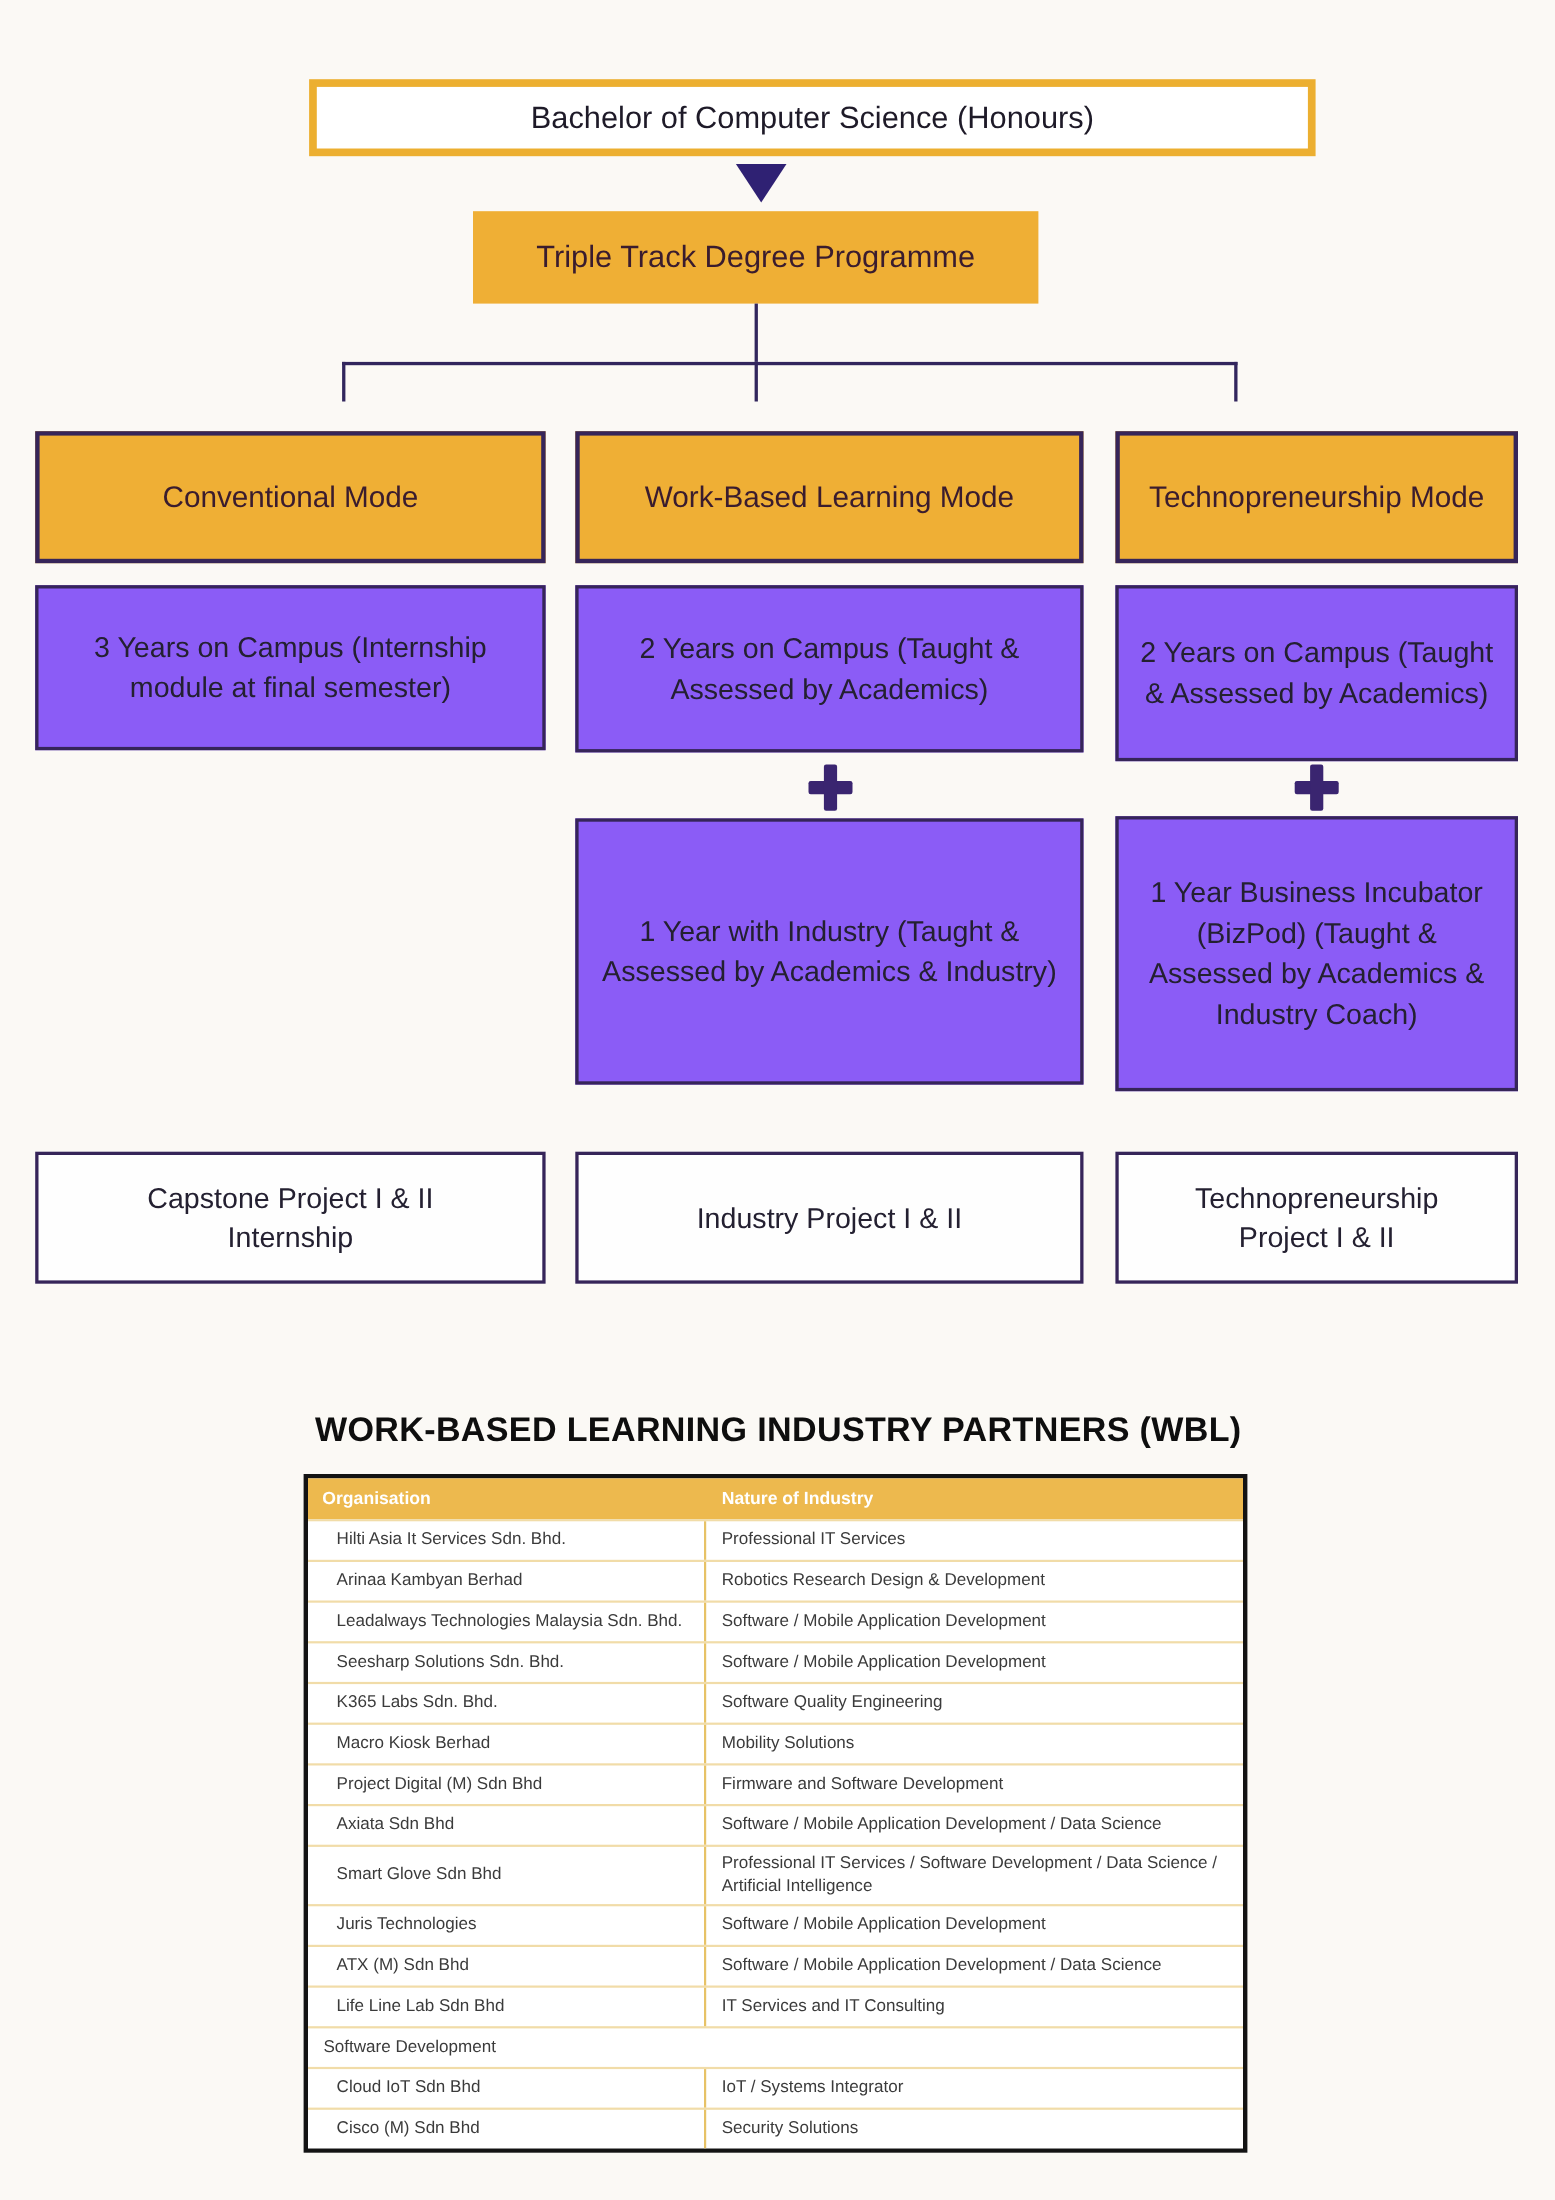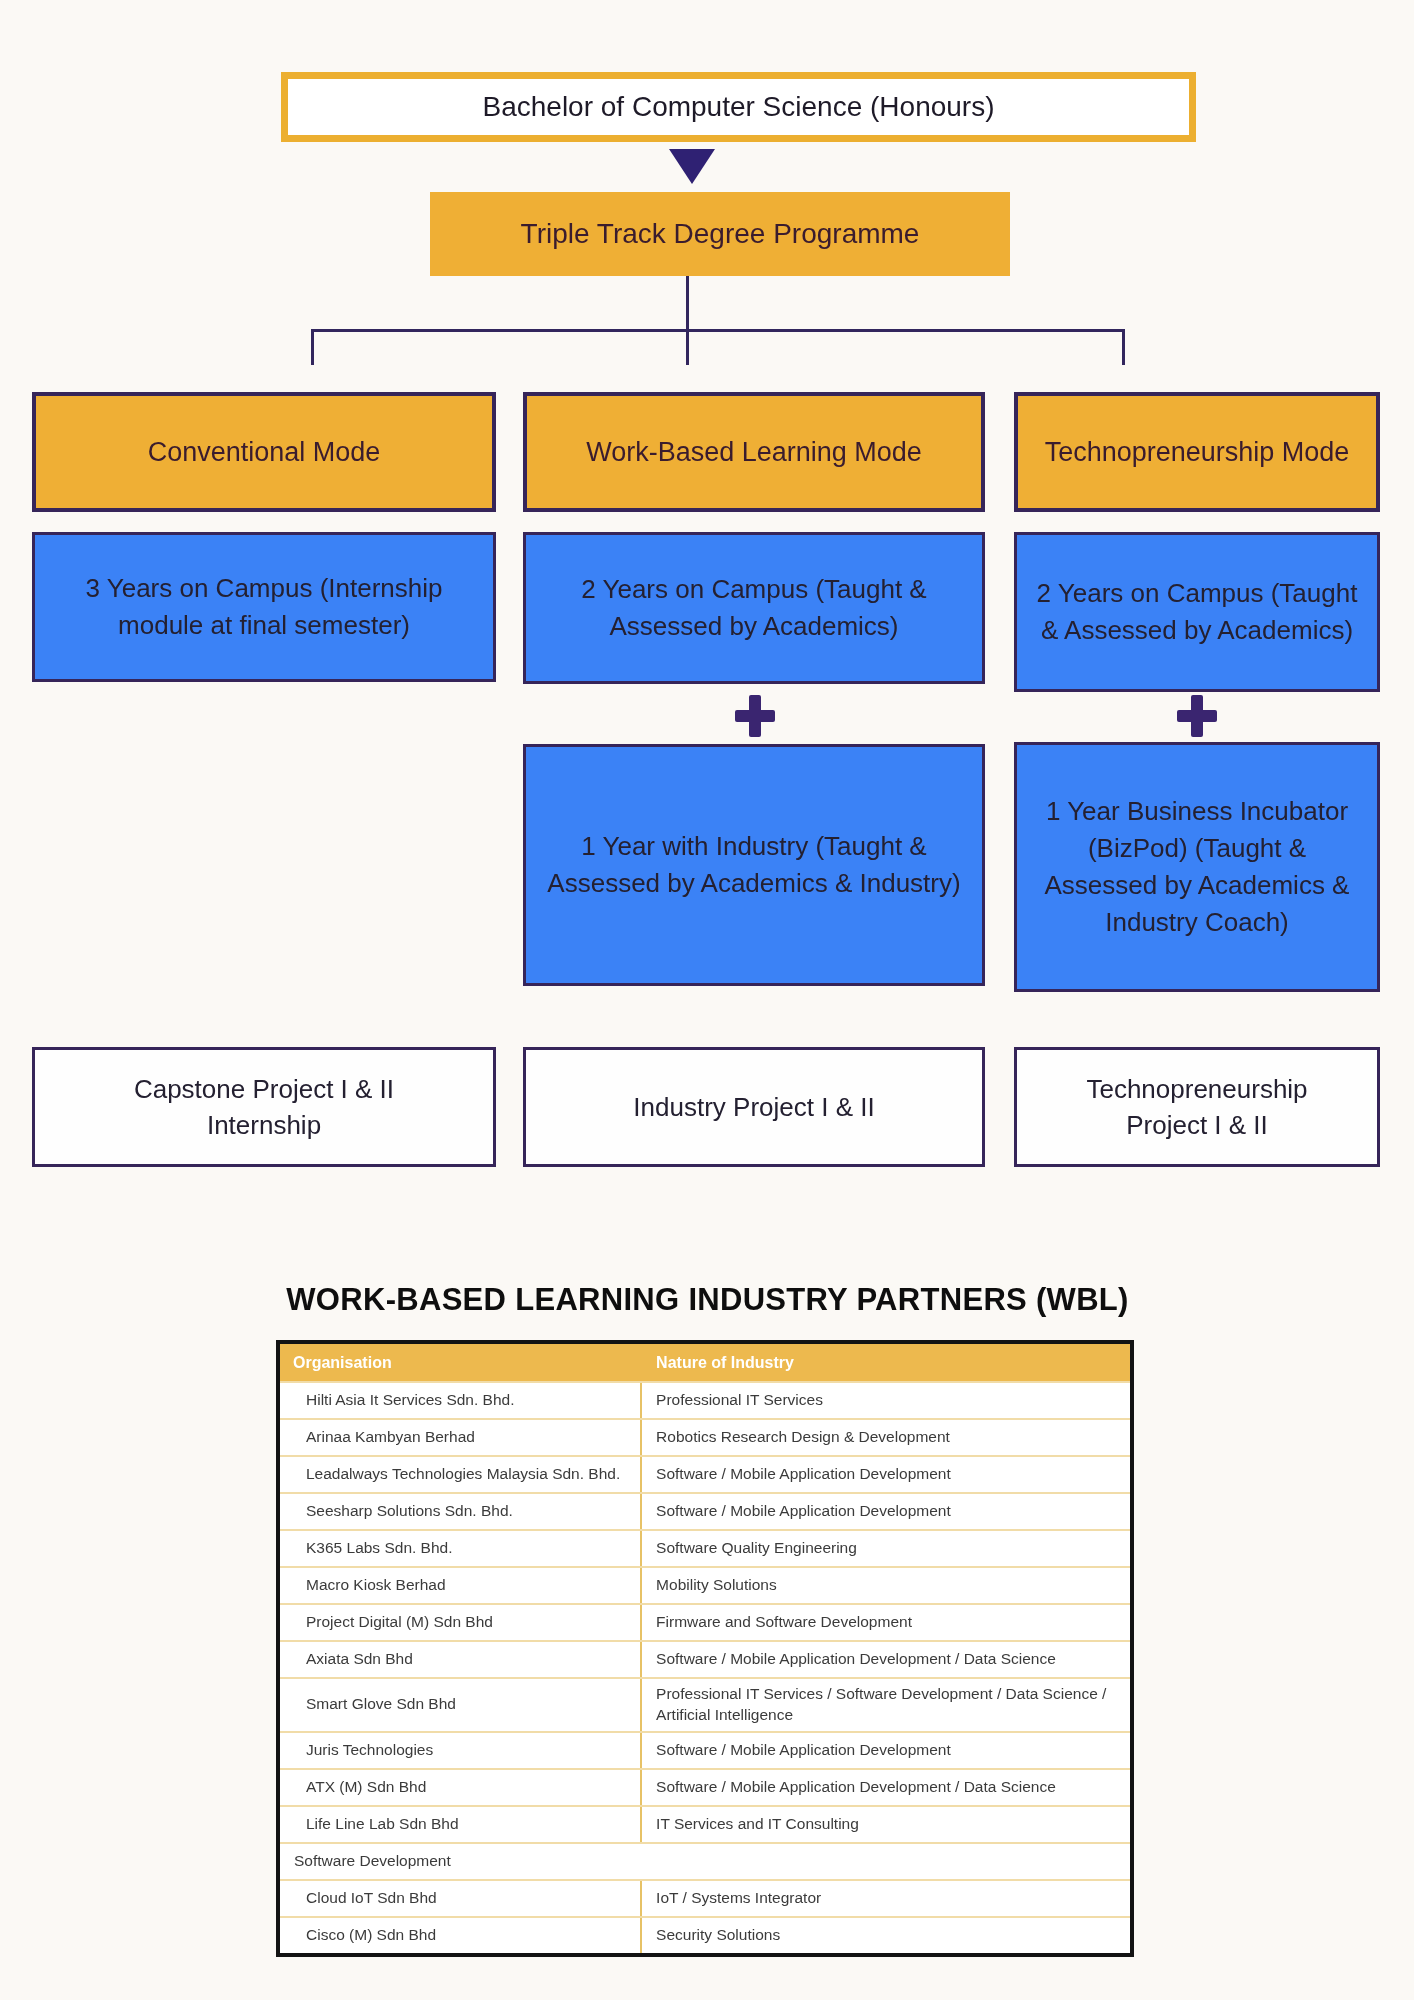--- a/index.html
+++ b/index.html
@@ -19,41 +19,41 @@
     font-size:28px;color:#1E1A28;margin-left:32px;
   }
   
   .arrow-down{
     position:absolute;left:669px;top:149px;width:0;height:0;
     border-left:23px solid transparent;border-right:23px solid transparent;
     border-top:35px solid #2F2173;
   }
   
   .programme-box{
-    left:430px;top:192px;width:580px;height:84px;
+    left:430px;top:192px;width:514px;height:84px;
     background:#EFAF35;font-size:28px;color:#3A1C2E;
   }
   
   .line{position:absolute;background:#32265D;}
   .stem{left:686px;top:276px;width:3px;height:53px;}
   .hbar{left:311px;top:329px;width:814px;height:3px;}
   .drop-l{left:311px;top:329px;width:3px;height:36px;}
   .drop-m{left:686px;top:329px;width:3px;height:36px;}
   .drop-r{left:1122px;top:329px;width:3px;height:36px;}
   
   .c1{left:32px;width:464px;}
   .c2{left:523px;width:462px;}
   .c3{left:1014px;width:366px;}
   .mode-box{
     top:392px;height:120px;
     background:#EFAF35;border:4px solid #362559;
     font-size:27px;color:#3A1C2E;
   }
   .stage-box{
-    background:#3b82f6;border:3px solid #362559;
+    background:#8b5cf6;border:3px solid #362559;
     font-size:26px;color:#242031;line-height:1.42;
     padding:6px 14px;
   }
   .s1{top:532px;}
   .s1-c1{height:150px;}
   .s1-c2{height:152px;}
   .s1-c3{height:160px;}
   .s2-c2{top:744px;height:242px;}
   .s2-c3{top:742px;height:250px;}
   .project-box{

